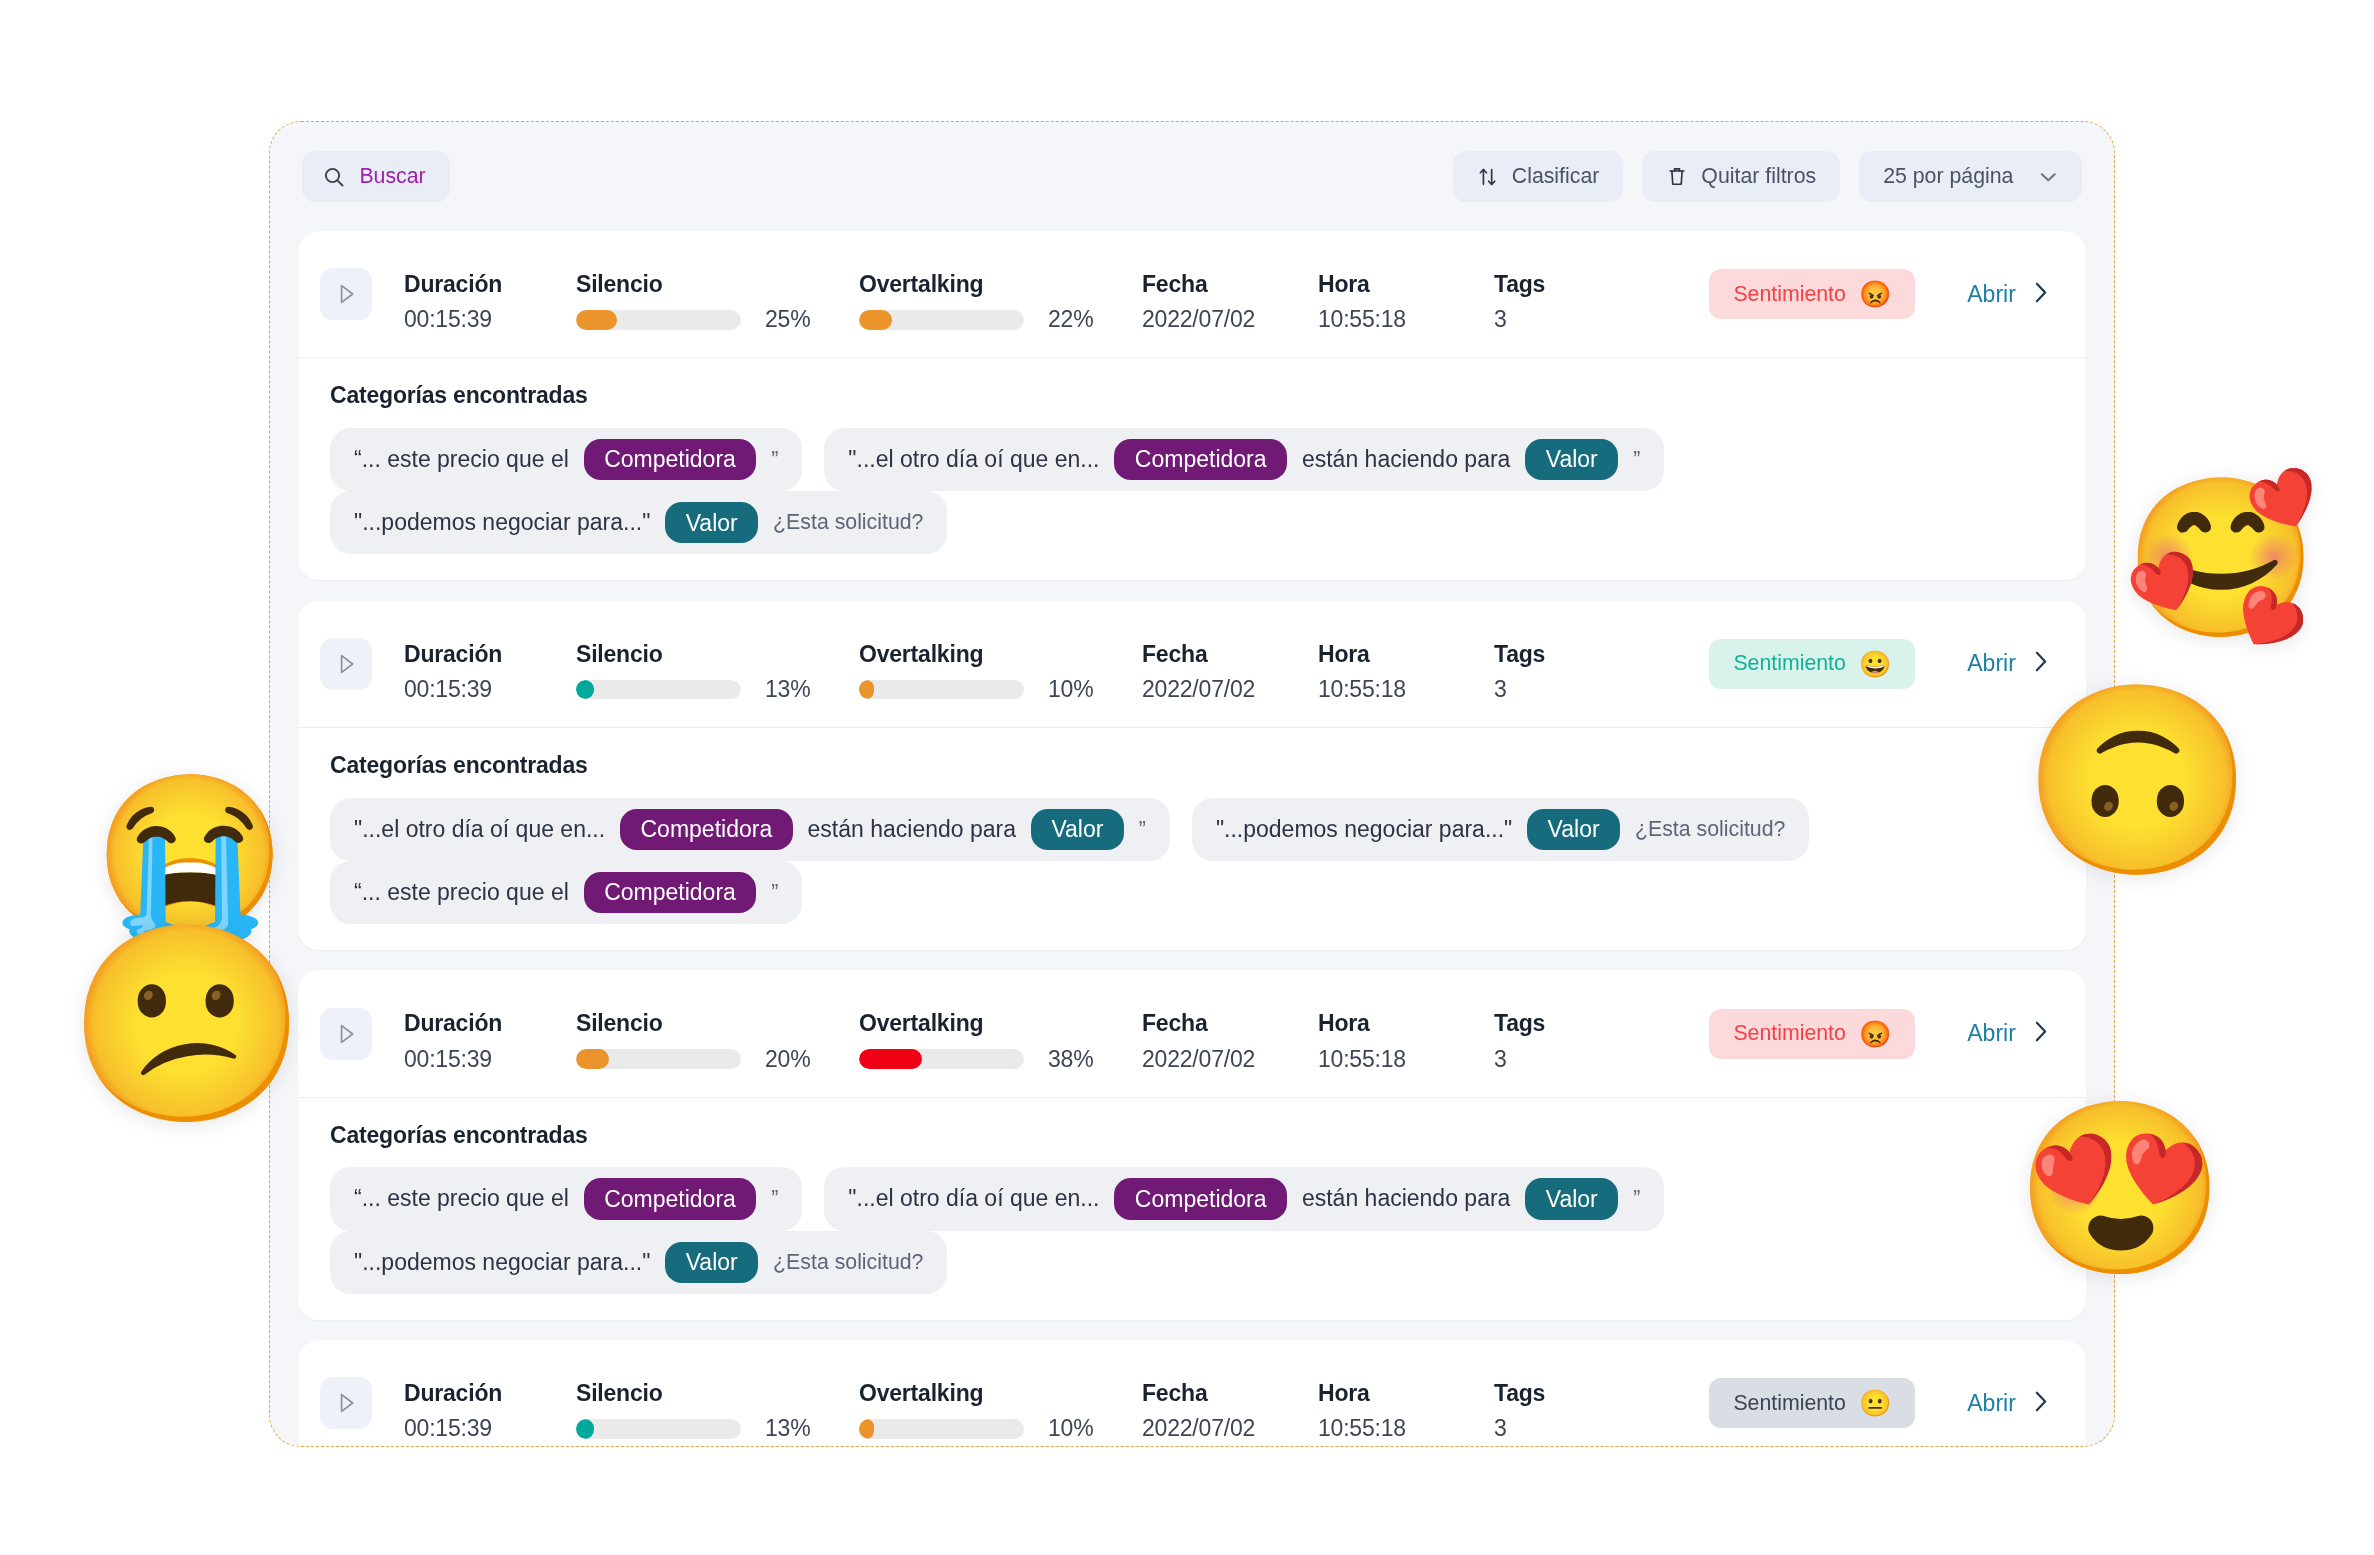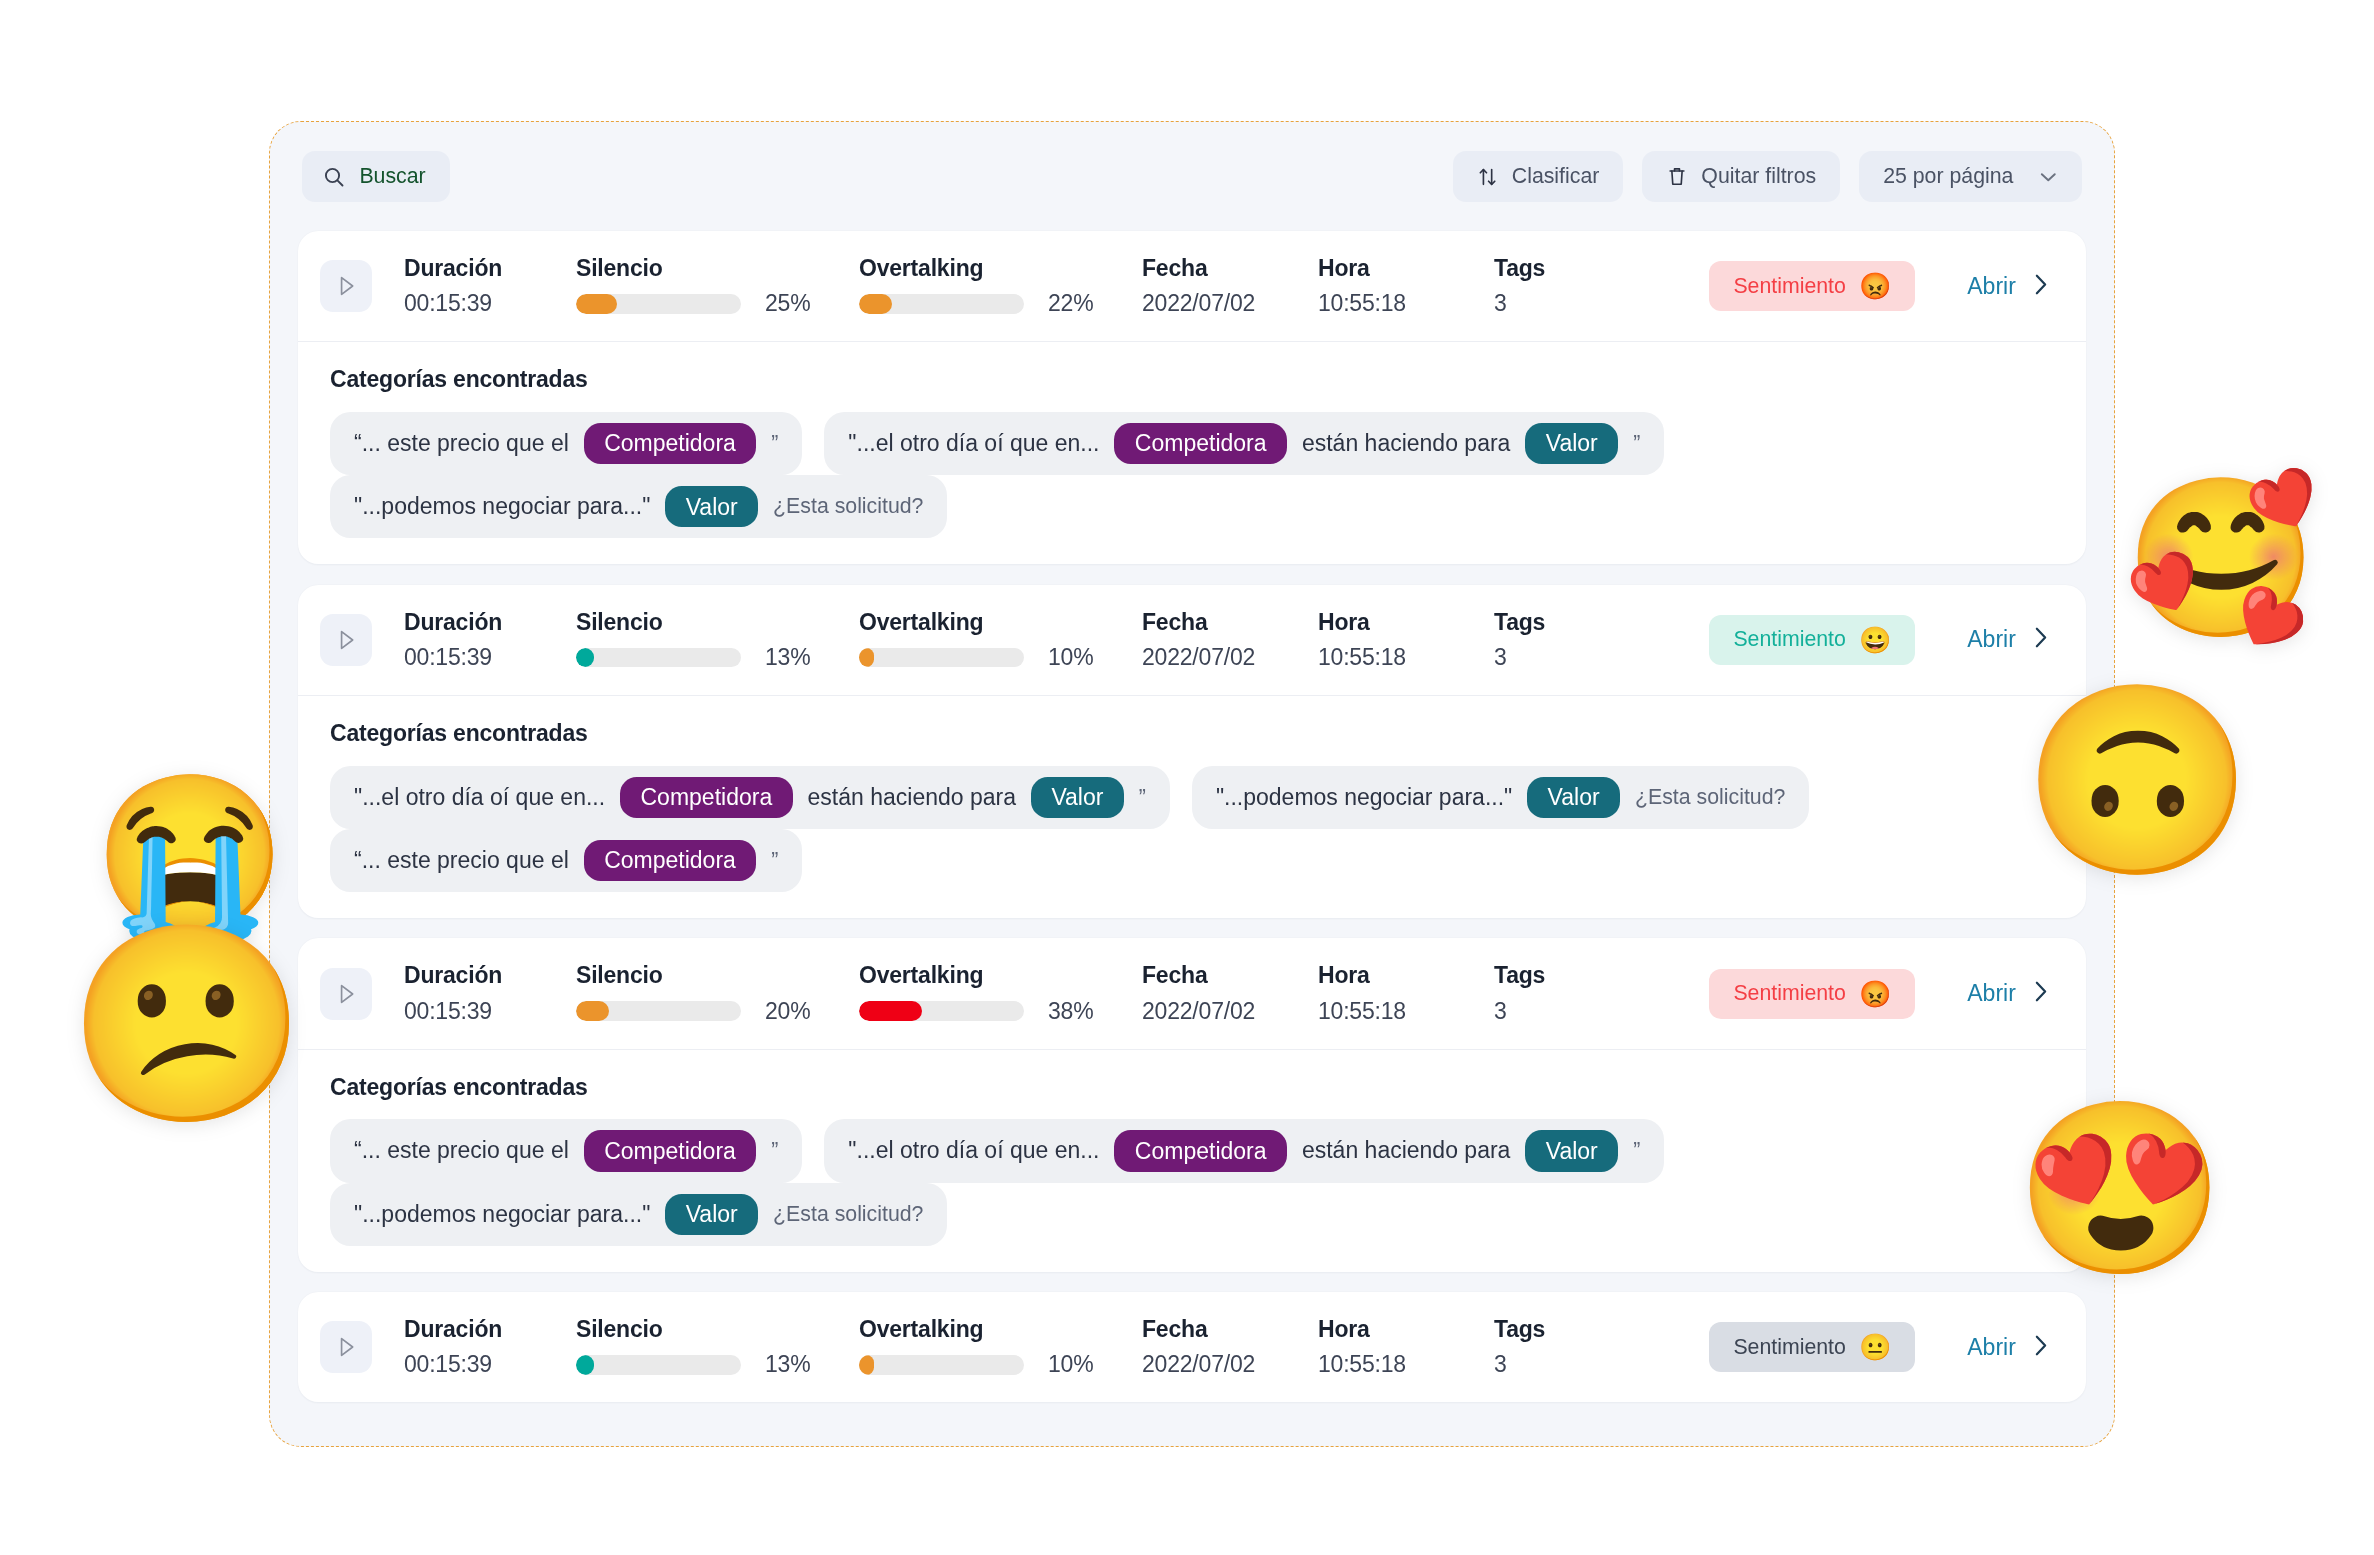--- a/index.html
+++ b/index.html
@@ -31,21 +31,21 @@
     padding:0 32px;
     box-sizing:border-box;
   }
   .search-box{
     display:flex;align-items:center;gap:13px;
     background:#e9edf5;
     border-radius:13px;
     padding:13px 24px 13px 20.4px;
     cursor:text;
   }
-  .search-box .lbl{font-size:21.3px;color:#14532d;}
+  .search-box .lbl{font-size:21.3px;color:#a21caf;}
   .toolbar-right{
     margin-left:auto;display:flex;align-items:center;gap:19px;
   }
   .tbtn{
     display:flex;align-items:center;gap:13px;
     background:#e9edf5;border-radius:13px;
     padding:13px 24px;
     font-size:21.3px;color:#4a5264;
     cursor:pointer;user-select:none;
     white-space:nowrap;
@@ -71,21 +71,21 @@
     gap:0;
   }
   .play-btn{
     width:52px;height:52px;min-width:52px;
     border-radius:13px;
     background:#eef1f8;
     display:flex;align-items:center;justify-content:center;
     cursor:pointer;
     margin-right:32px;
   }
-  .metric{display:flex;flex-direction:column;gap:8.3px;}
+  .metric{display:flex;flex-direction:column;gap:8.3px;margin-top:16px;}
   .mlabel{font-size:23px;font-weight:bold;color:#1a2230;letter-spacing:-0.2px;}
   .mvalue{font-size:23px;color:#3d4455;letter-spacing:-0.2px;}
   .m-duracion{width:172px;}
   .m-silencio{width:283px;}
   .m-overtalking{width:283px;}
   .m-fecha{width:176px;}
   .m-hora{width:176px;}
   .m-tags{width:121px;}
 
   .barrow{display:flex;align-items:center;gap:0;}

